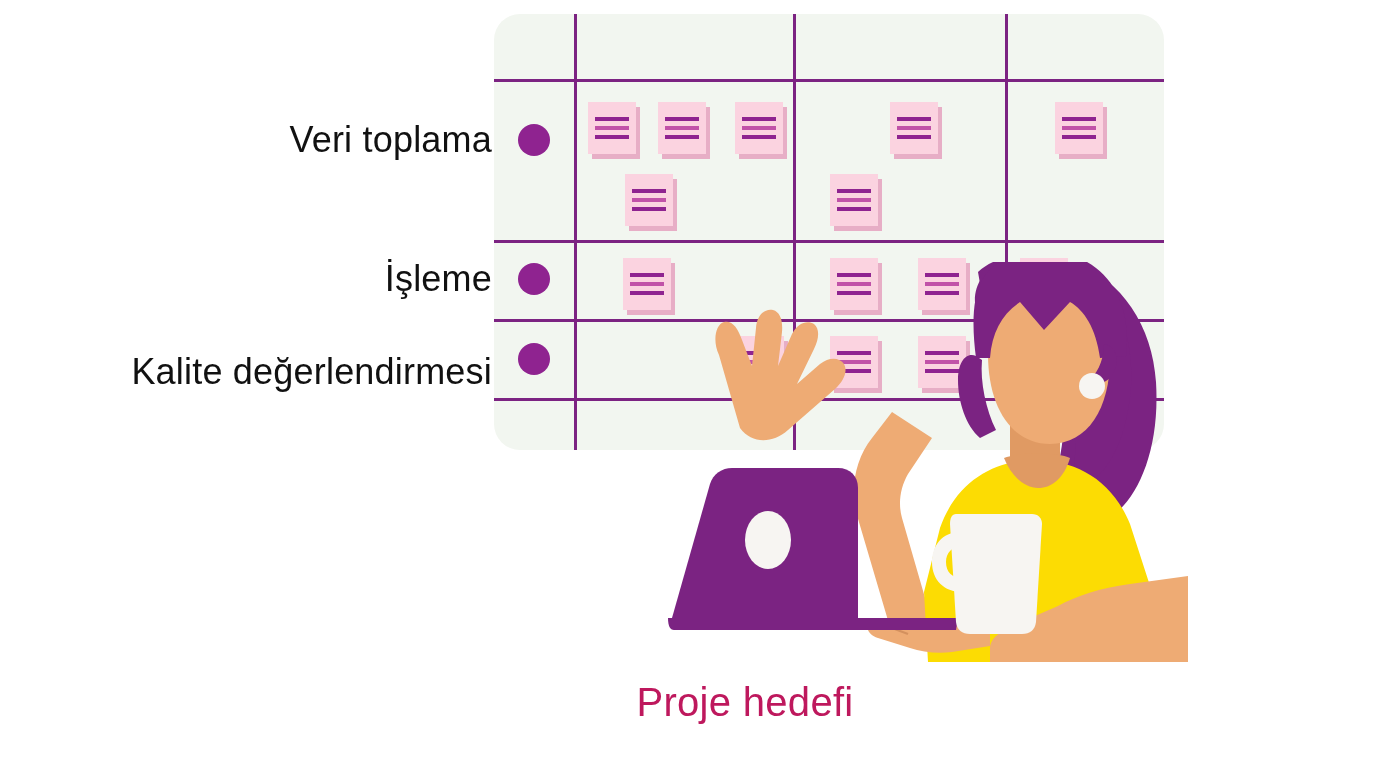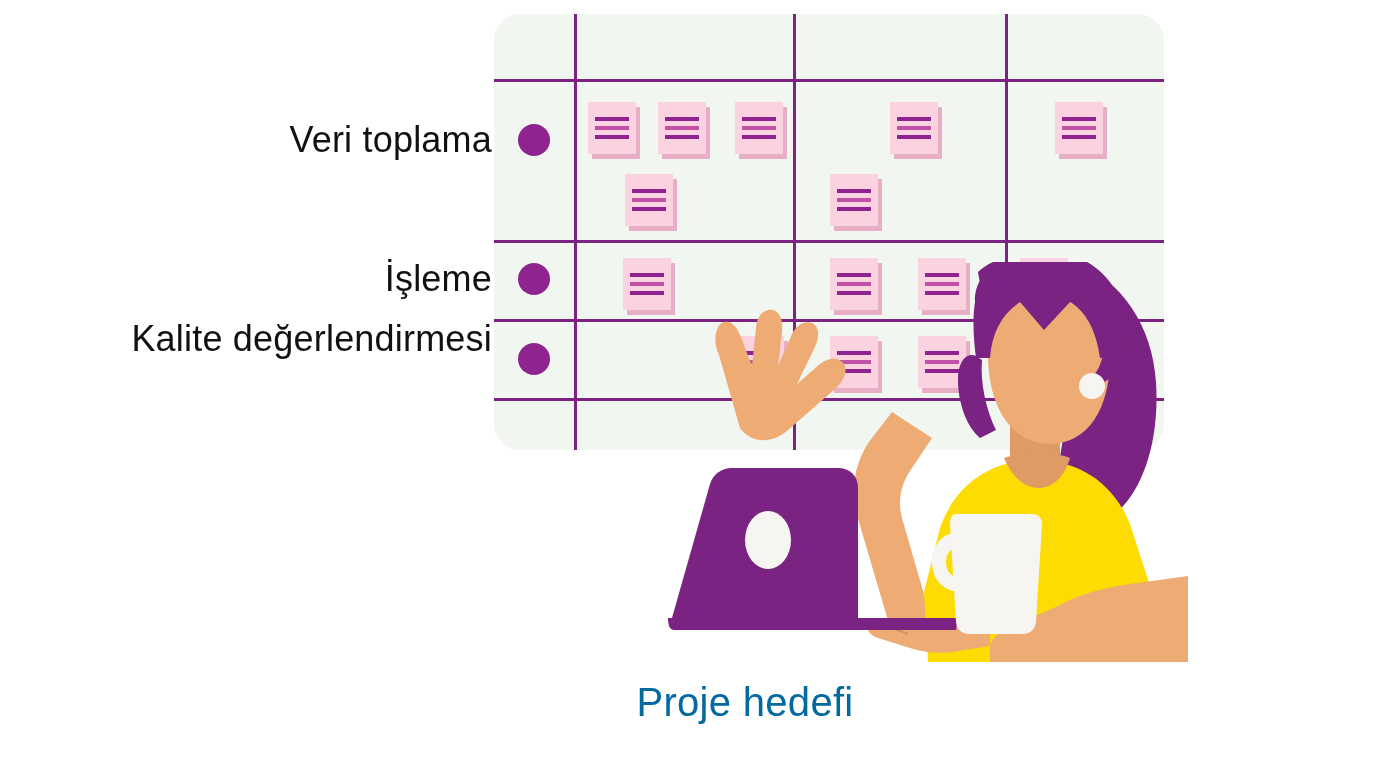--- a/index.html
+++ b/index.html
@@ -102,34 +102,34 @@
   #person svg { display: block; }
 
   
   #caption {
     position: absolute;
     left: 0;
     top: 680px;
     width: 1376px;
     text-align: center;
     font-size: 40px;
-    color: #0369a1;
+    color: #be185d;
     letter-spacing: 0.3px;
   }
   #caption span { display: inline-block; transform: translateX(57px); }
 </style>
 </head>
 <body>
 
 <div id="stage">
 
   <div id="labels">
     <div class="row-label" style="top:140px;">Veri toplama</div>
     <div class="row-label" style="top:279px;">İşleme</div>
-    <div class="row-label" style="top:339px;">Kalite değerlendirmesi</div>
+    <div class="row-label" style="top:372px;">Kalite değerlendirmesi</div>
   </div>
 
   <div id="board">
 
     <div class="hline" style="top:65px;"></div>
     <div class="hline" style="top:226px;"></div>
     <div class="hline" style="top:305px;"></div>
     <div class="hline" style="top:384px;"></div>
 
     <div class="vline" style="left:80px;top:0;height:436px;"></div>

